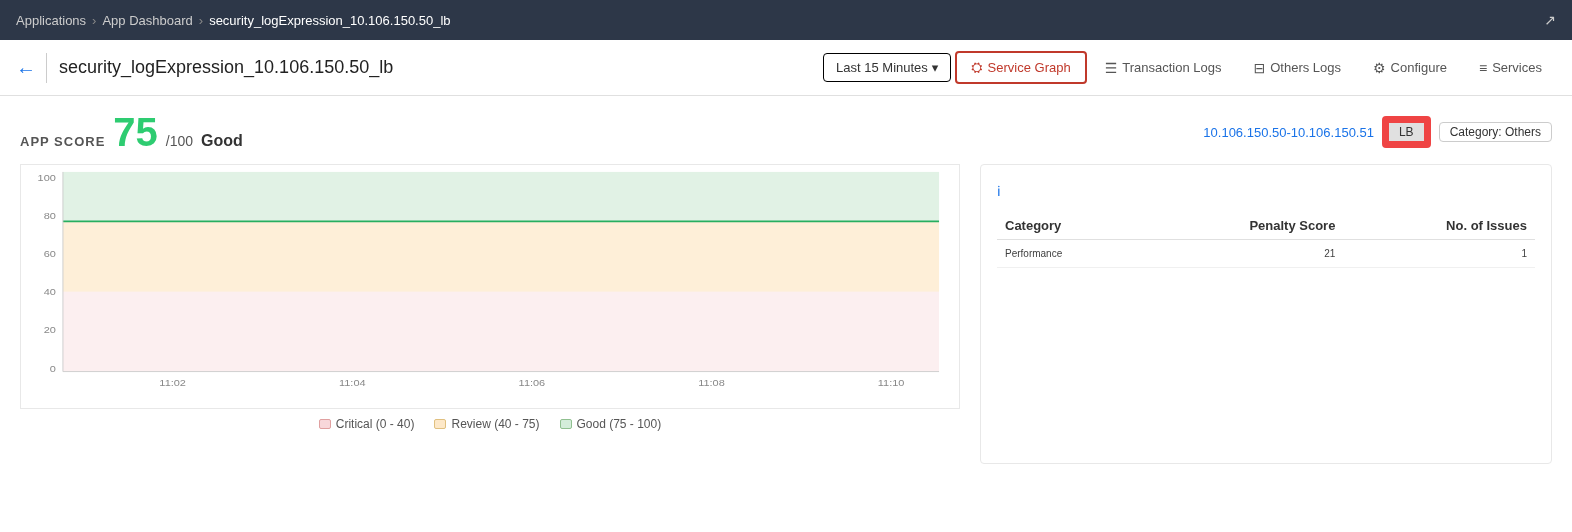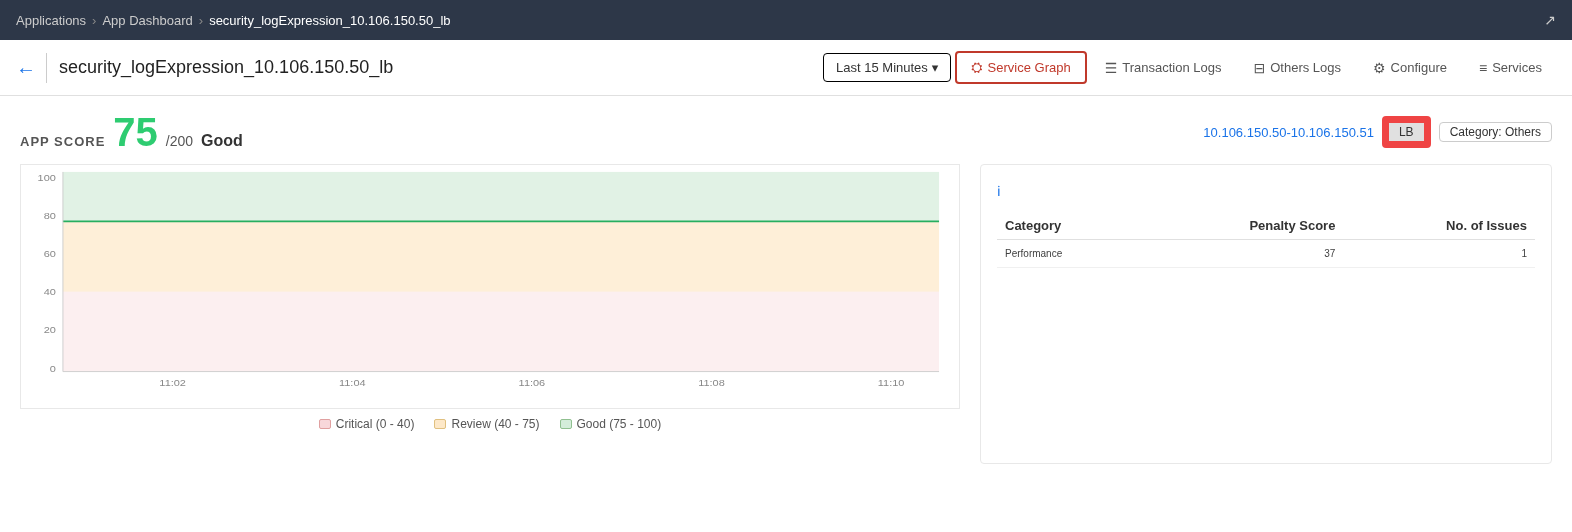--- a/index.html
+++ b/index.html
@@ -280,21 +280,21 @@
     </div>
   </div>
 </div>
 
 <div class="main">
 
   <div class="score-row">
     <div class="score-left">
       <span class="score-label">APP SCORE</span>
       <span class="score-value">75</span>
-      <span class="score-max">/200</span>
+      <span class="score-max">/100</span>
       <span class="score-status">Good</span>
     </div>
     <div class="score-right">
       <a class="score-link">10.106.150.50-10.106.150.51</a>
       <span class="score-badge">LB</span>
       <span class="score-category-badge">Category: Others</span>
     </div>
   </div>
 
   <div class="content-row">
@@ -354,20 +354,20 @@
         <thead>
           <tr>
             <th>Category</th>
             <th>Penalty Score</th>
             <th>No. of Issues</th>
           </tr>
         </thead>
         <tbody>
           <tr class="table-row">
             <td>Performance</td>
-            <td>37</td>
+            <td>21</td>
             <td>1</td>
           </tr>
         </tbody>
       </table>
     </div>
   </div>
 </div>
 
 </body></html>

